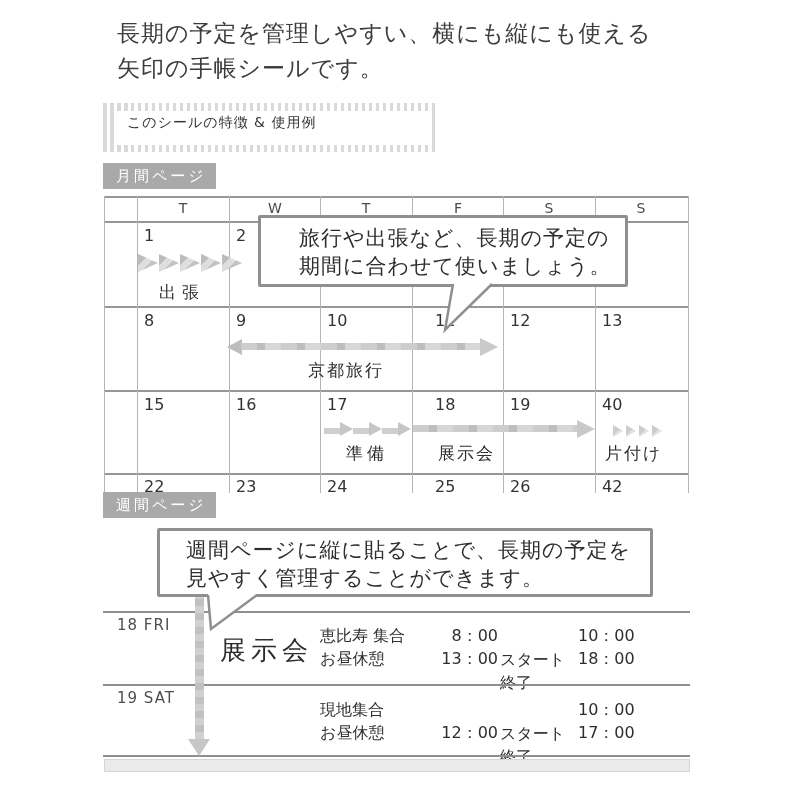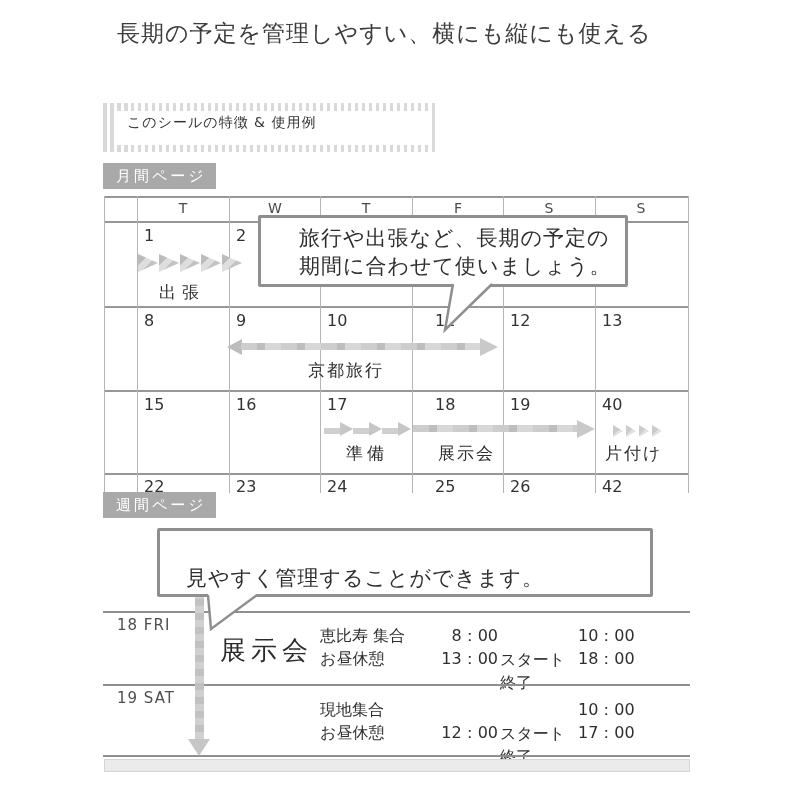--- a/index.html
+++ b/index.html
@@ -58,20 +58,21 @@
     background:repeating-linear-gradient(0deg,#d0d0d0 0 7px,#c1c1c1 7px 14px);}
   .varrow-head{left:188px;top:739px;width:0;height:0;z-index:2;
     border-left:11px solid transparent;border-right:11px solid transparent;border-top:17px solid #c6c6c6;}
   .bottom-bar{left:104px;top:759px;width:586px;height:13px;background:#ebebeb;border:1px solid #d5d5d5;box-sizing:border-box;}
 </style>
 </head>
 <body>
 
 <div class="abs intro">
   <div>長期の予定を管理しやすい、横にも縦にも使える</div>
+  <div>矢印の手帳シールです。</div>
 </div>
 
 <div class="abs banner">
   <div class="abs banner-box">
     <div class="abs banner-title">このシールの特徴 &amp; 使用例</div>
   </div>
 </div>
 
 <div class="abs badge" style="left:103px;top:163px;">月間ページ</div>
 
@@ -168,20 +169,21 @@
   <polygon points="33,0 25,47 72,0" fill="#ffffff" stroke="none"></polygon>
   <path d="M33,1 L25,47 L72,1" fill="none" stroke="#8f8f8f" stroke-width="2.5"></path>
 </svg>
 
 <div class="abs badge" style="left:103px;top:492px;">週間ページ</div>
 
 <div class="abs varrow-shaft"></div>
 <div class="abs varrow-head"></div>
 
 <div class="abs bubble" style="left:157px;top:528px;width:496px;height:69px;">
+  <div class="abs bubble-text" style="left:26px;top:5px;">週間ページに縦に貼ることで、長期の予定を</div>
   <div class="abs bubble-text" style="left:26px;top:33px;text-align:center;">見やすく管理することができます。</div>
 </div>
 <svg class="abs tail" style="left:185px;top:594px;" width="90" height="42" viewBox="0 0 90 42">
   <polygon points="23,0 26,35 72,0" fill="#ffffff" stroke="none"></polygon>
   <path d="M23,1 L26,35 L72,1" fill="none" stroke="#8f8f8f" stroke-width="2.5"></path>
 </svg>
 
 <div class="abs wk-line" style="top:611px;"></div>
 <div class="abs day-label" style="top:616px;">18 FRI</div>
 <div class="abs wk-event">展示会</div>

